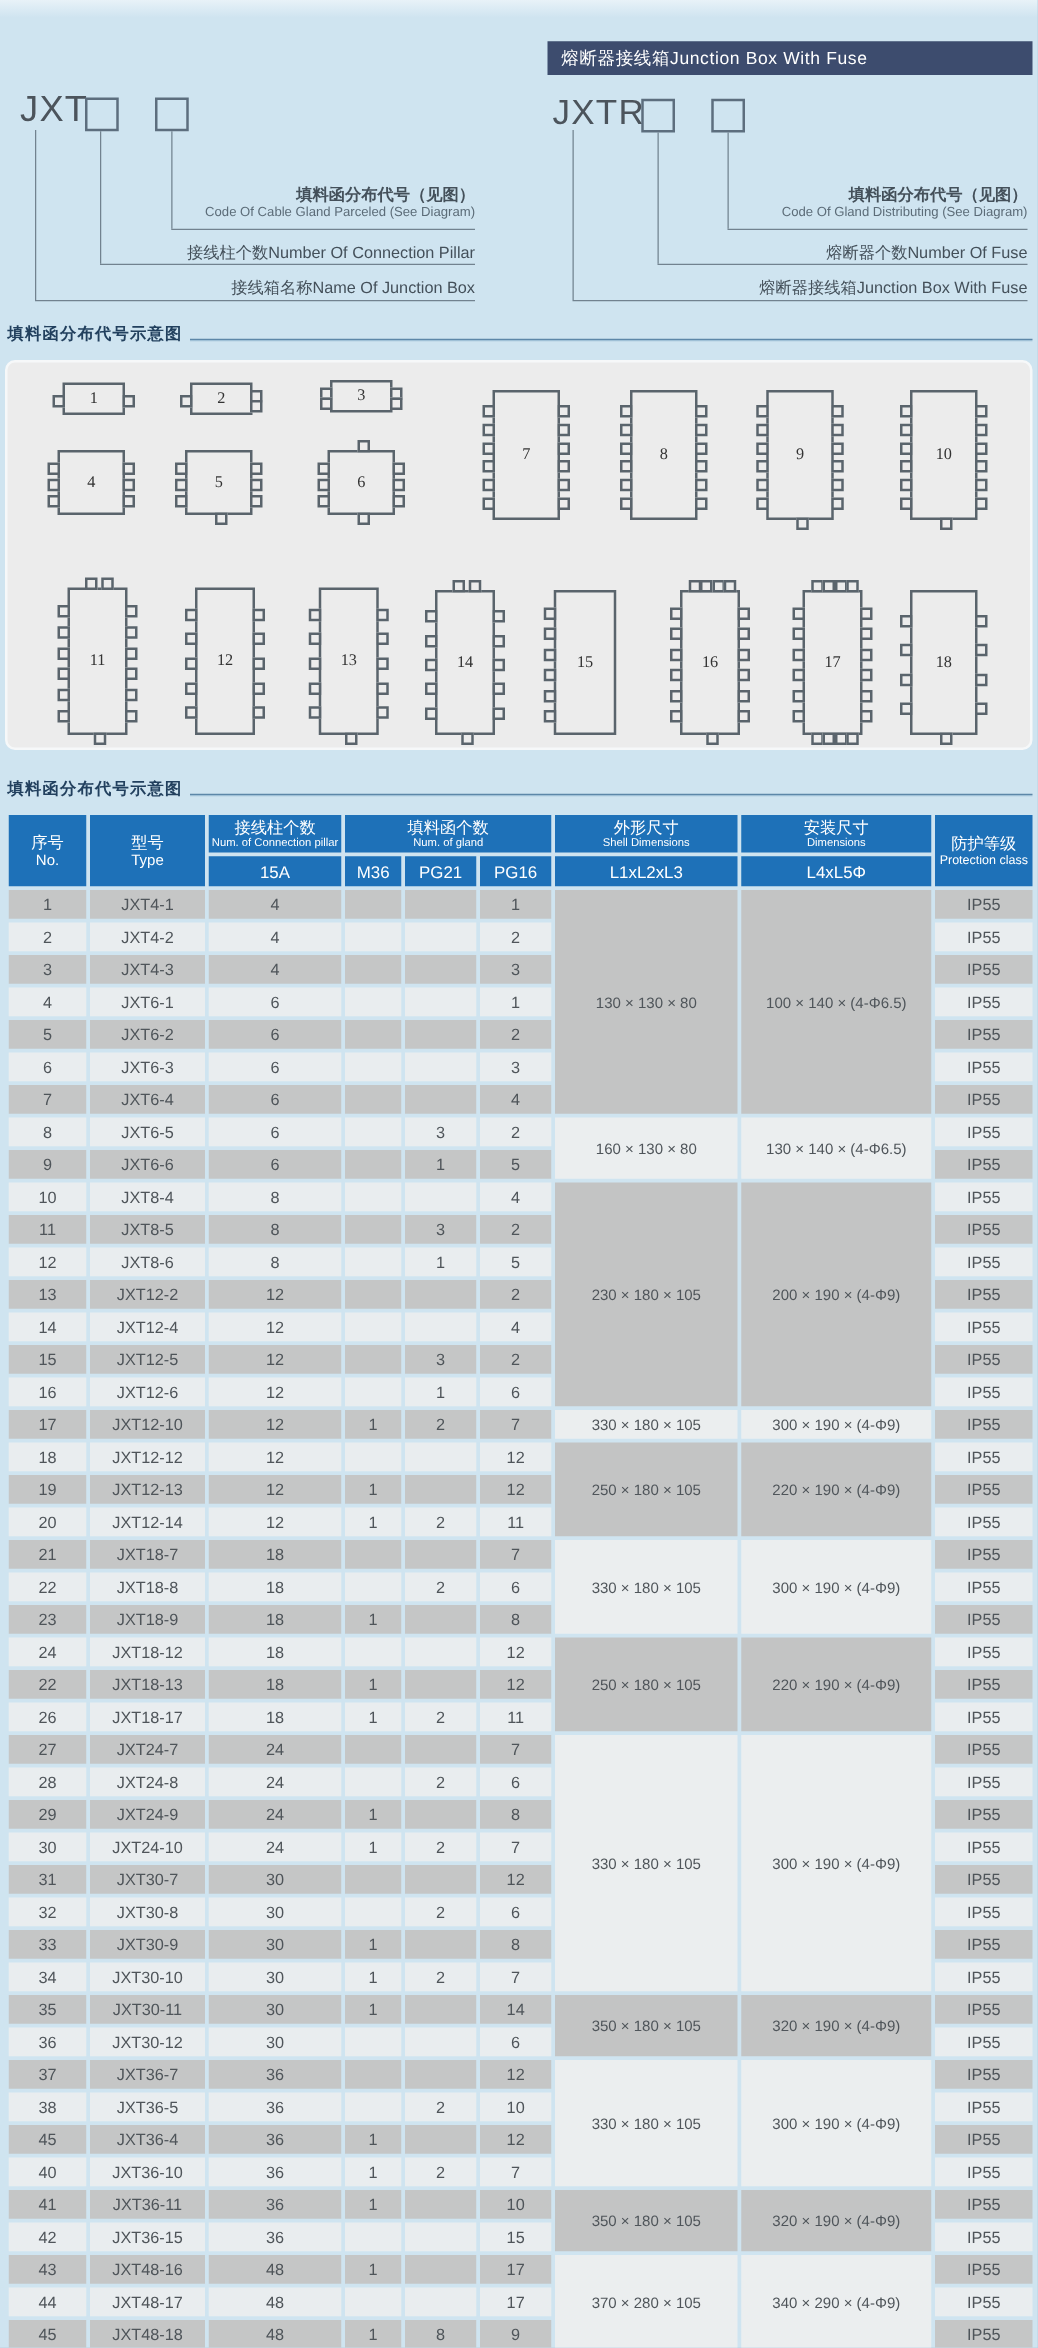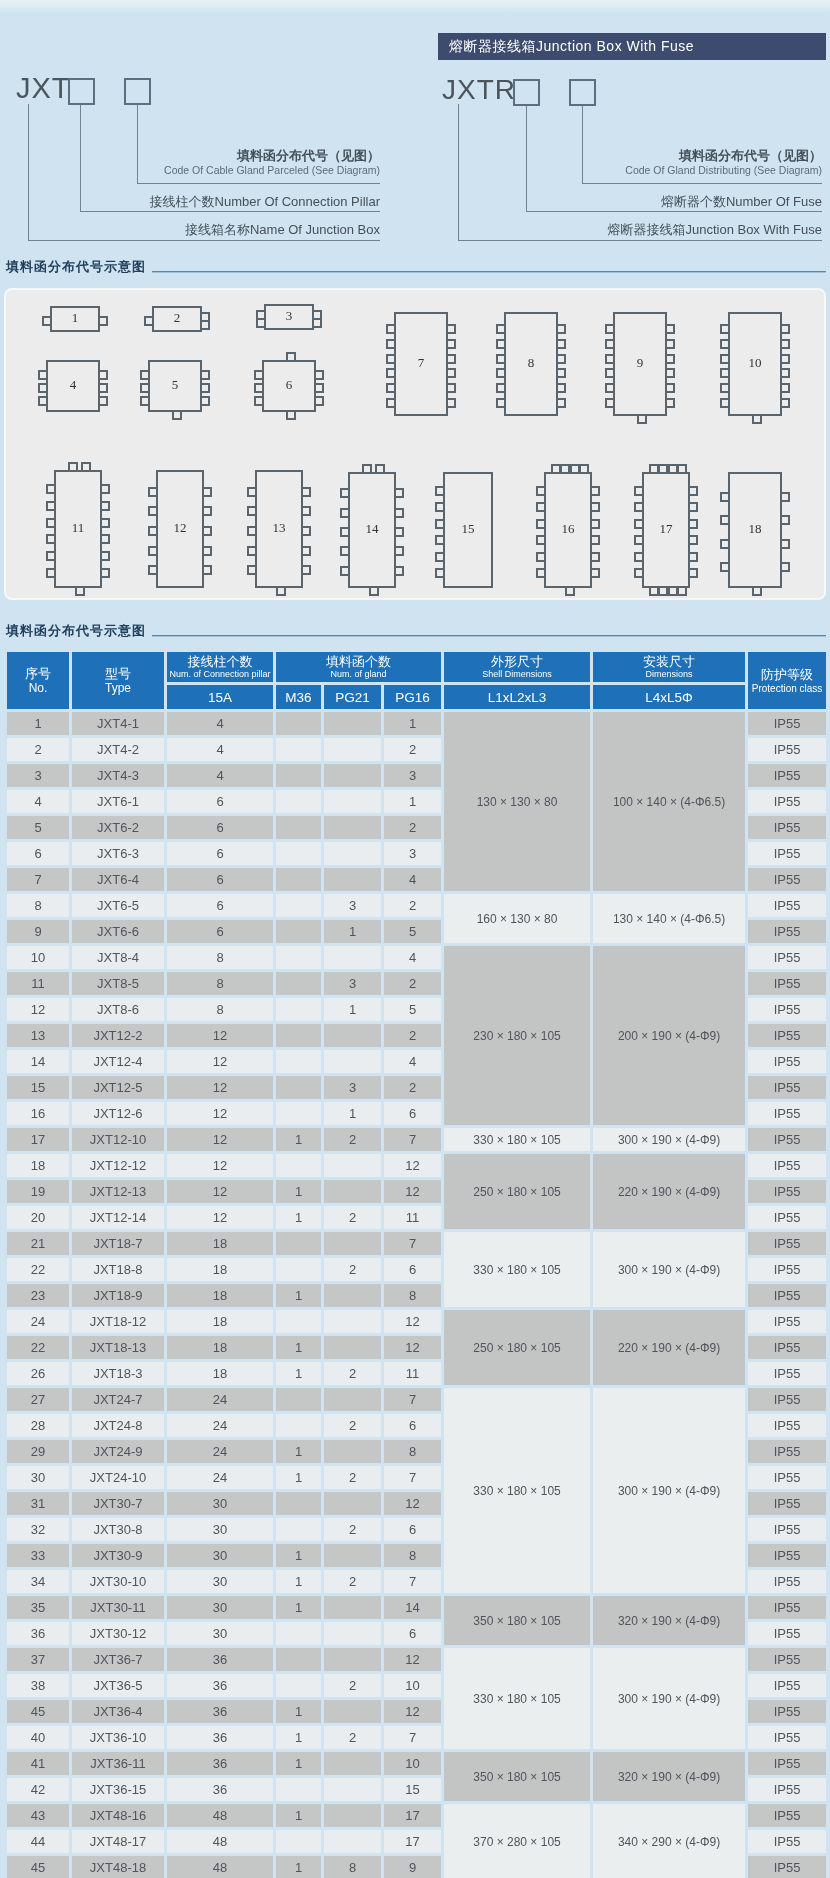--- a/index.html
+++ b/index.html
@@ -617,21 +617,21 @@
           <td class="c dark">22</td>
           <td class="c dark">JXT18-13</td>
           <td class="c dark">18</td>
           <td class="c dark">1</td>
           <td class="c dark"></td>
           <td class="c dark">12</td>
           <td class="c dark">IP55</td>
         </tr>
         <tr>
           <td class="c light">26</td>
-          <td class="c light">JXT18-3</td>
+          <td class="c light">JXT18-17</td>
           <td class="c light">18</td>
           <td class="c light">1</td>
           <td class="c light">2</td>
           <td class="c light">11</td>
           <td class="c light">IP55</td>
         </tr>
         <tr>
           <td class="c dark">27</td>
           <td class="c dark">JXT24-7</td>
           <td class="c dark">24</td>

